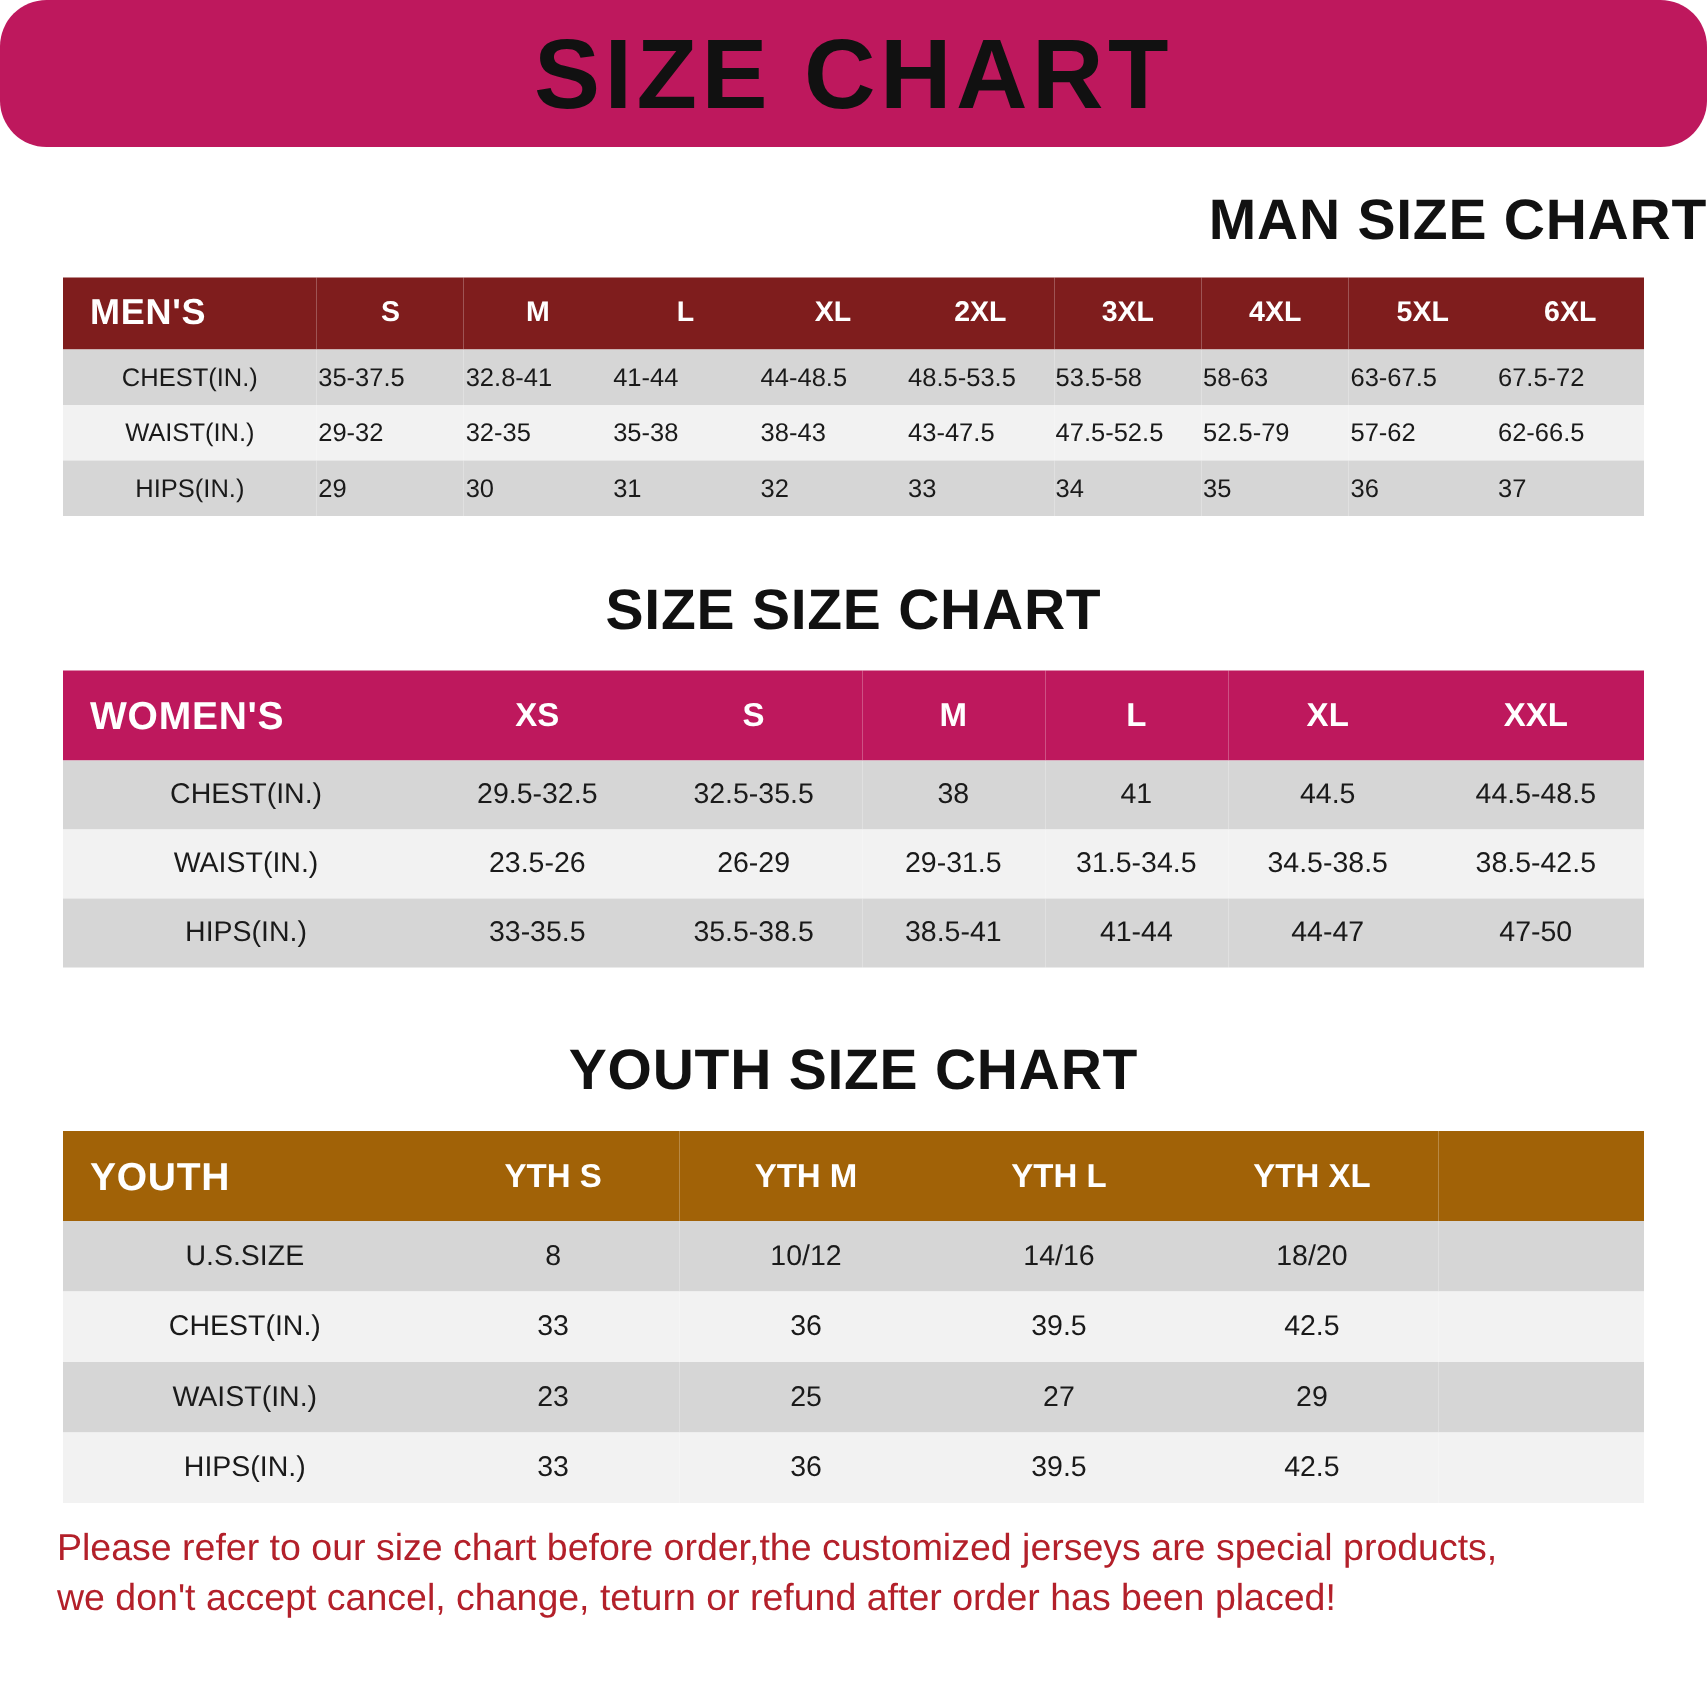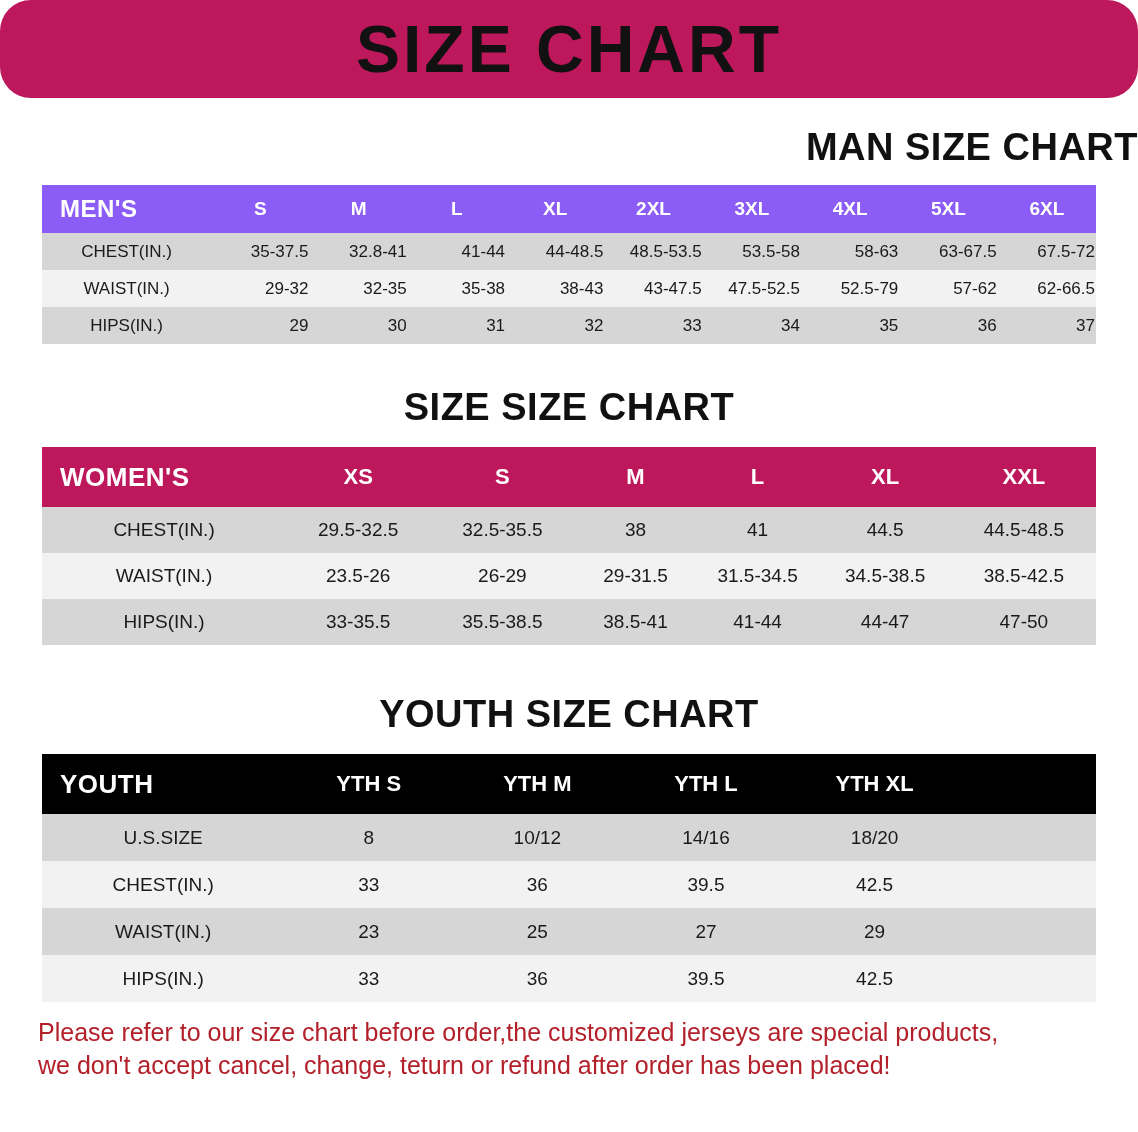--- a/index.html
+++ b/index.html
@@ -56,38 +56,38 @@
   .table-wrap {
     margin: 0 42px;
   }
   table {
     width: 100%;
     border-collapse: collapse;
     table-layout: fixed;
   }
   
   #men-table thead th {
-    background: #8b5cf6;
+    background: #7f1d1d;
     color: #ffffff;
     height: 46px;
     font-size: 19px;
     font-weight: bold;
     font-family: "Liberation Sans", sans-serif;
   }
   #men-table thead th.rowhead {
     text-align: left;
     padding-left: 18px;
     font-size: 24px;
     letter-spacing: 0.5px;
   }
   #men-table tbody td {
     height: 35px;
     font-size: 17px;
     color: #1a1a1a;
-    text-align: right;
+    text-align: left;
     font-family: "Liberation Sans", sans-serif;
   }
   #men-table tbody td.rowhead {
     text-align: center;
     font-size: 17px;
     color: #1a1a1a;
   }
   .band-dark { background: #d6d6d6; }
   .band-light { background: #f2f2f2; }
 
@@ -106,21 +106,21 @@
     letter-spacing: 0.5px;
   }
   #women-table tbody td {
     height: 44px;
     font-size: 19px;
     color: #1a1a1a;
     text-align: center;
   }
   
   #youth-table thead th {
-    background: #000000;
+    background: #a16207;
     color: #ffffff;
     height: 58px;
     font-size: 22px;
     font-weight: bold;
   }
   #youth-table thead th.rowhead {
     text-align: left;
     padding-left: 18px;
     font-size: 26px;
     letter-spacing: 0.5px;

